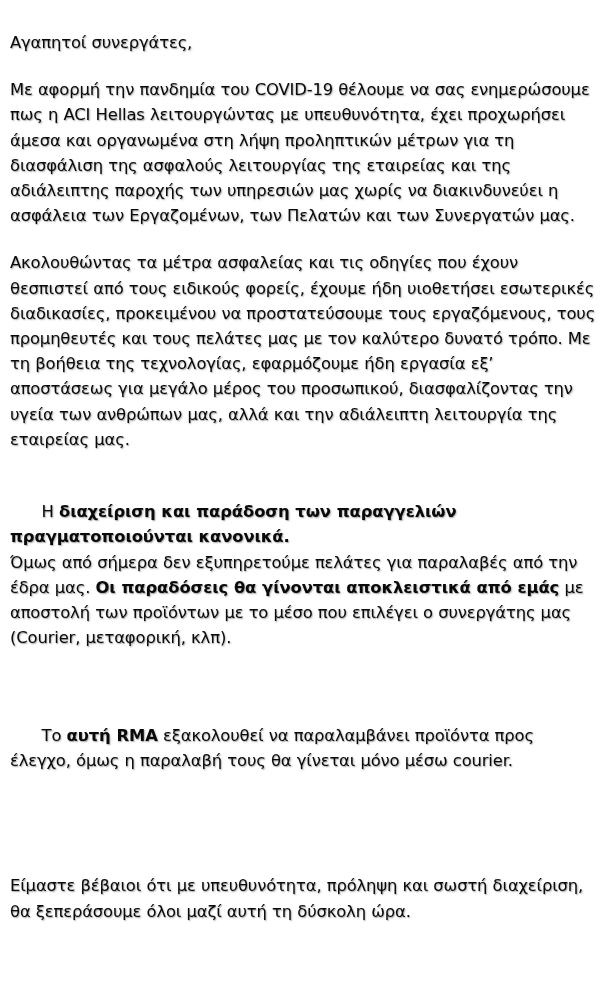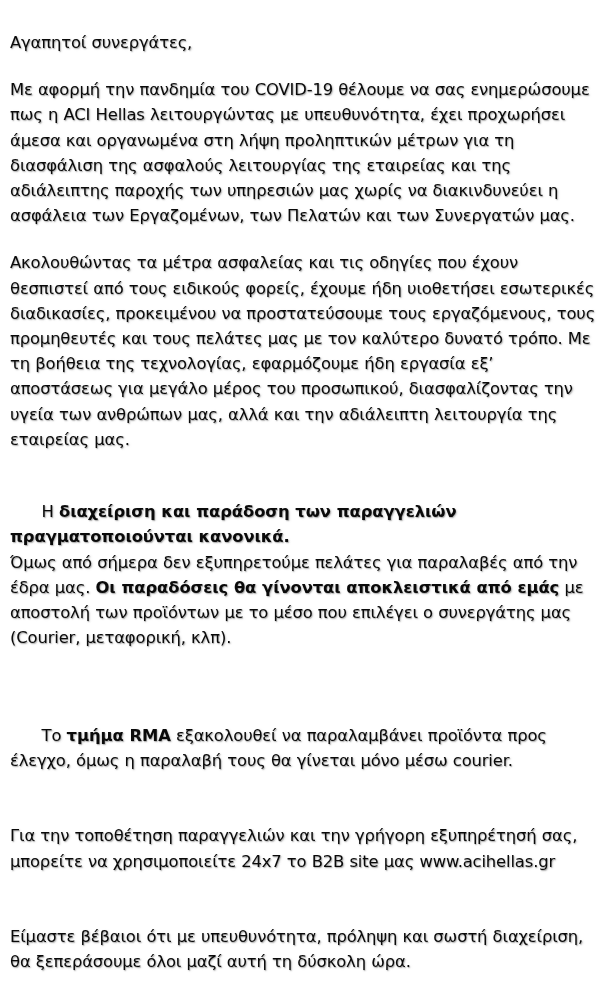--- a/index.html
+++ b/index.html
@@ -69,26 +69,25 @@
     <div class="gap-sm"></div>
 
     <p class="para">
       <span>Η </span><b>διαχείριση και παράδοση των παραγγελιών πραγματοποιούνται κανονικά.</b><span>
 Όμως από σήμερα δεν εξυπηρετούμε πελάτες για παραλαβές από την έδρα μας. </span><b>Οι παραδόσεις θα γίνονται αποκλειστικά από εμάς</b><span> με αποστολή των προϊόντων με το μέσο που επιλέγει ο συνεργάτης μας (Courier, μεταφορική, κλπ).</span>
     </p>
 
     <div class="gap-sm"></div>
 
     <p class="para">
-      <span>Το </span><b>τμήμα RMA</b><span> εξακολουθεί να παραλαμβάνει προϊόντα προς έλεγχο, όμως η παραλαβή τους θα γίνεται μόνο μέσω courier.</span>
+      <span>Το </span><b>αυτή RMA</b><span> εξακολουθεί να παραλαμβάνει προϊόντα προς έλεγχο, όμως η παραλαβή τους θα γίνεται μόνο μέσω courier.</span>
     </p>
 
     <div class="gap-md"></div>
 
-    <p class="para">Για την τοποθέτηση παραγγελιών και την γρήγορη εξυπηρέτησή σας, μπορείτε να χρησιμοποιείτε 24x7 το B2B site μας www.acihellas.gr</p>
 
     <div class="gap-md"></div>
 
 
     <div class="gap-md"></div>
 
     <p class="para">Είμαστε βέβαιοι ότι με υπευθυνότητα, πρόληψη και σωστή διαχείριση, θα ξεπεράσουμε όλοι μαζί αυτή τη δύσκολη ώρα.</p>
 
   </div>
 </div>

